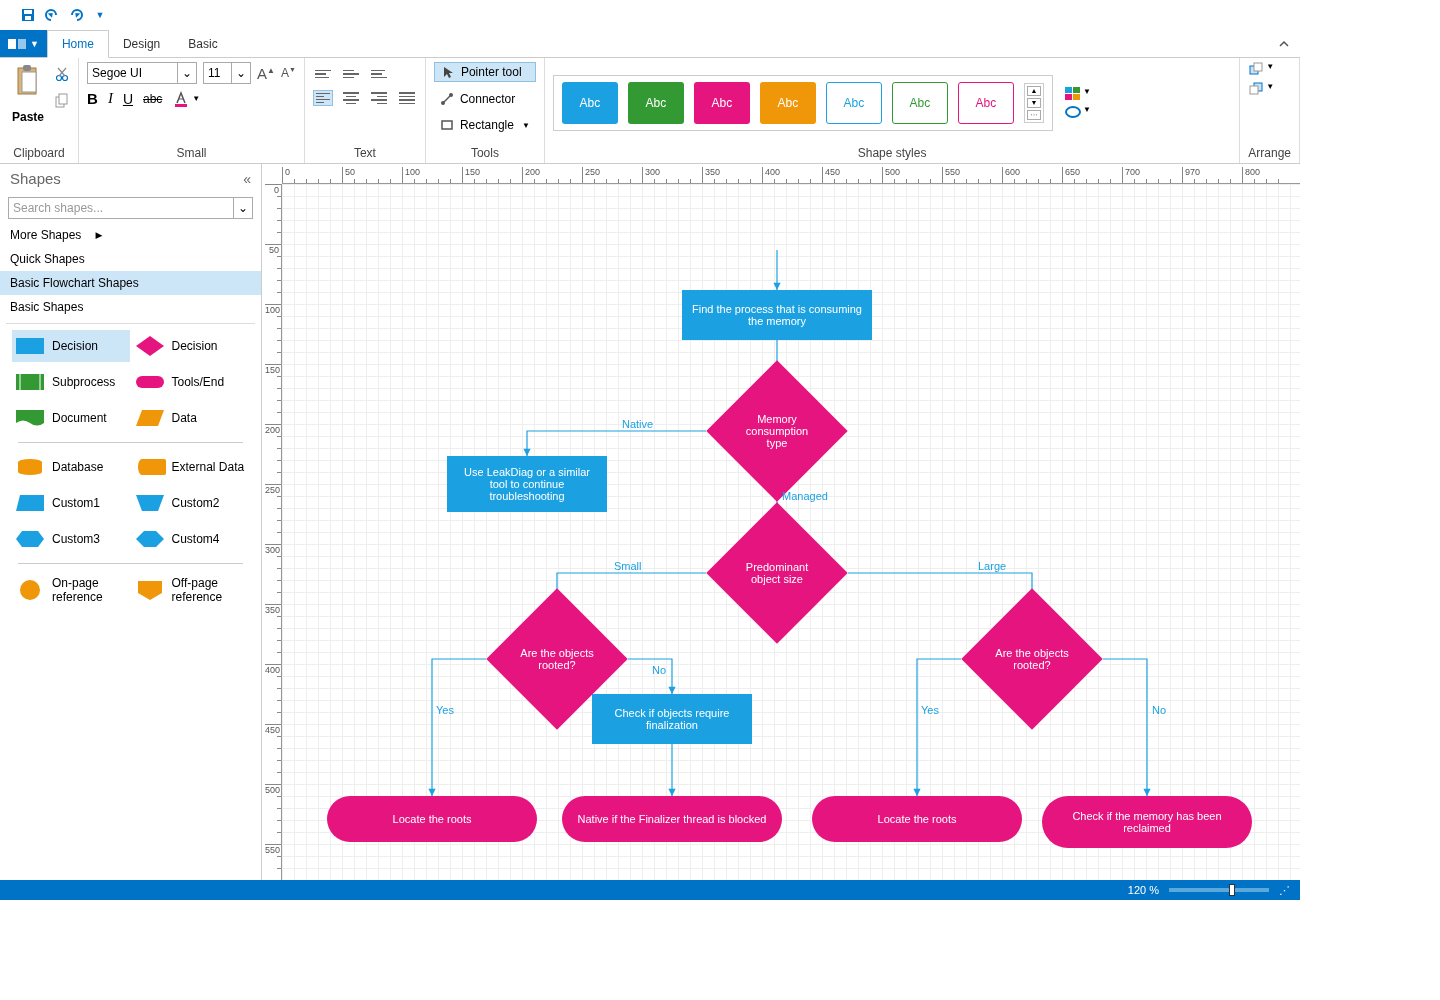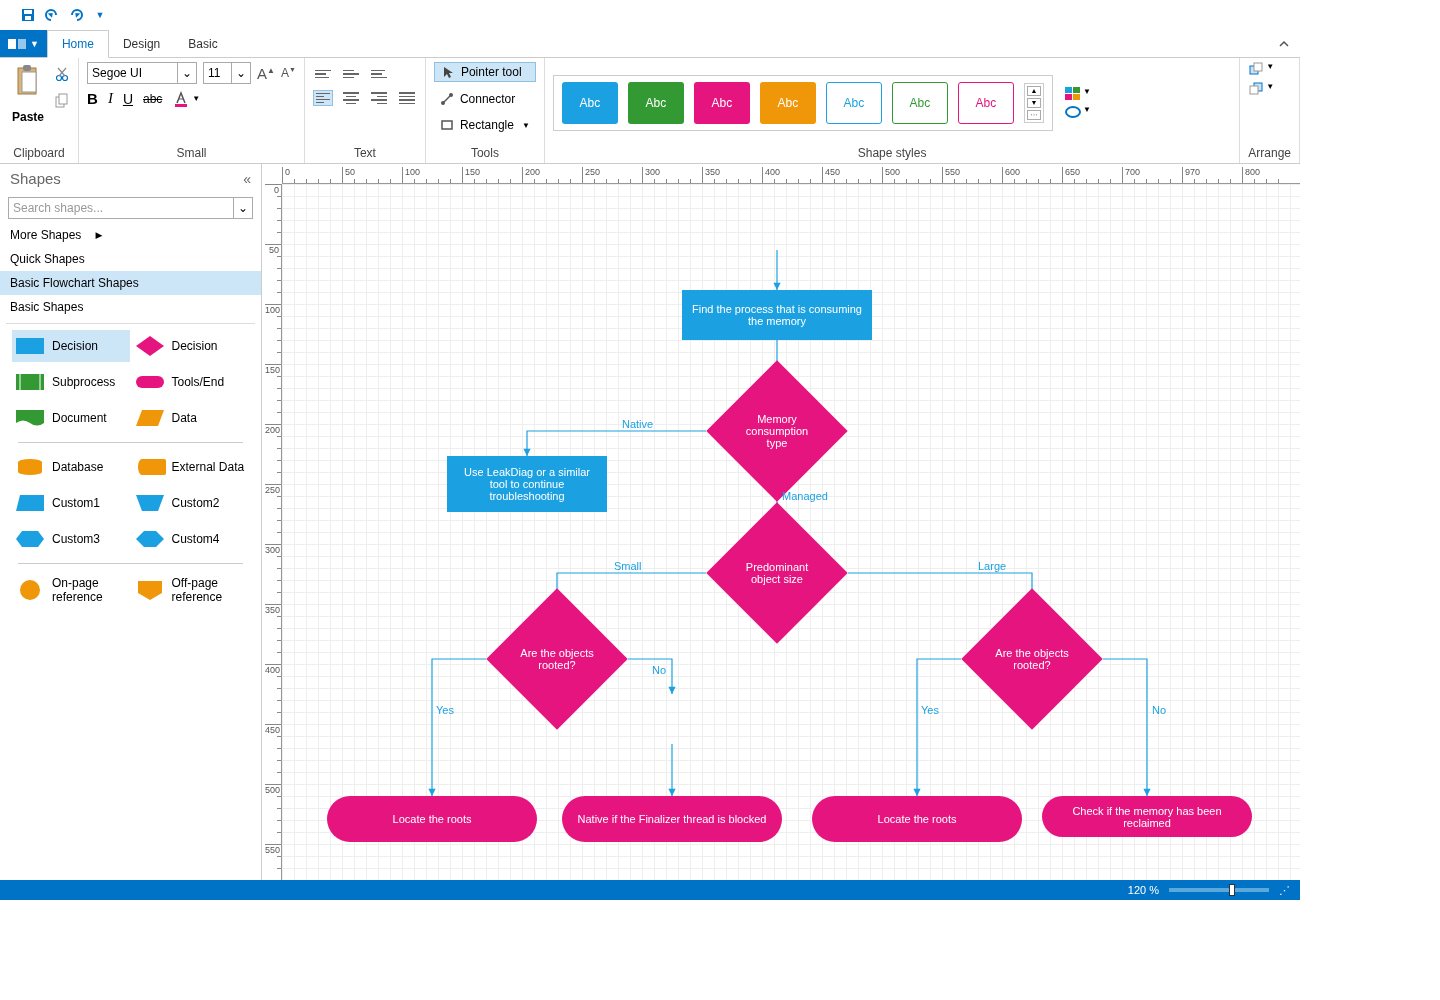--- a/index.html
+++ b/index.html
@@ -607,24 +607,25 @@
         <div class="node process-node" style="left: 165px; top: 272px; width: 160px; height: 56px; background: rgb(27, 161, 226);">Use LeakDiag or a similar tool to continue troubleshooting</div>
         <div class="node diamond" style="left: 445px; top: 339px; width: 100px; height: 100px; background: rgb(229, 20, 127);">
           <span>Predominant object size</span>
         </div>
         <div class="node diamond" style="left: 225px; top: 425px; width: 100px; height: 100px; background: rgb(229, 20, 127);">
           <span>Are the objects rooted?</span>
         </div>
         <div class="node diamond" style="left: 700px; top: 425px; width: 100px; height: 100px; background: rgb(229, 20, 127);">
           <span>Are the objects rooted?</span>
         </div>
+        <div class="node process-node" style="left: 310px; top: 510px; width: 160px; height: 50px; background: rgb(27, 161, 226);">Check if objects require finalization</div>
         <div class="node terminator" style="left: 45px; top: 612px; width: 210px; height: 46px; background: rgb(229, 20, 127);">Locate the roots</div>
         <div class="node terminator" style="left: 280px; top: 612px; width: 220px; height: 46px; background: rgb(229, 20, 127);">Native if the Finalizer thread is blocked</div>
         <div class="node terminator" style="left: 530px; top: 612px; width: 210px; height: 46px; background: rgb(229, 20, 127);">Locate the roots</div>
-        <div class="node terminator" style="left: 760px; top: 612px; width: 210px; height: 41px; background: rgb(229, 20, 127);">Check if the memory has been reclaimed</div>
+        <div class="node terminator" style="left: 760px; top: 612px; width: 210px; height: 52px; background: rgb(229, 20, 127);">Check if the memory has been reclaimed</div>
         <div class="conn-label" style="left: 340px; top: 234px;">Native</div>
         <div class="conn-label" style="left: 500px; top: 306px;">Managed</div>
         <div class="conn-label" style="left: 332px; top: 376px;">Small</div>
         <div class="conn-label" style="left: 696px; top: 376px;">Large</div>
         <div class="conn-label" style="left: 154px; top: 520px;">Yes</div>
         <div class="conn-label" style="left: 370px; top: 480px;">No</div>
         <div class="conn-label" style="left: 639px; top: 520px;">Yes</div>
         <div class="conn-label" style="left: 870px; top: 520px;">No</div>
       </div>
   </div>

